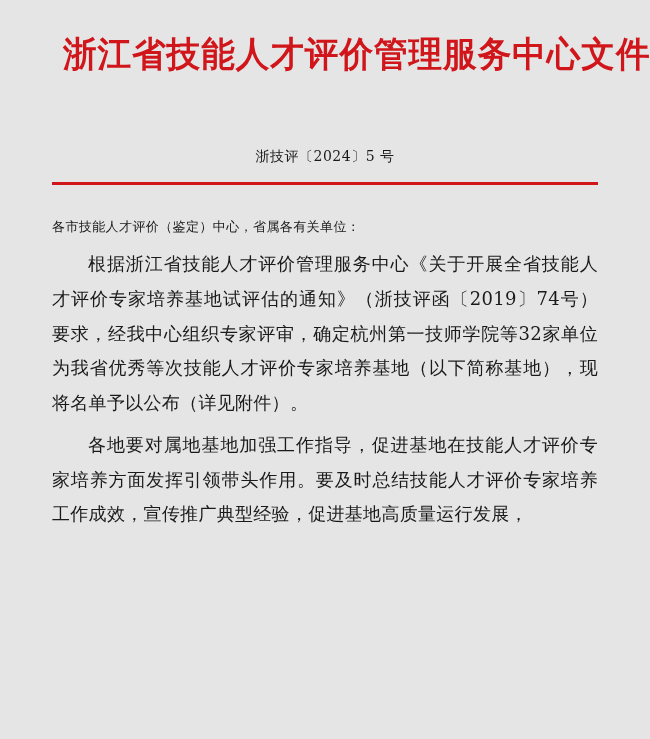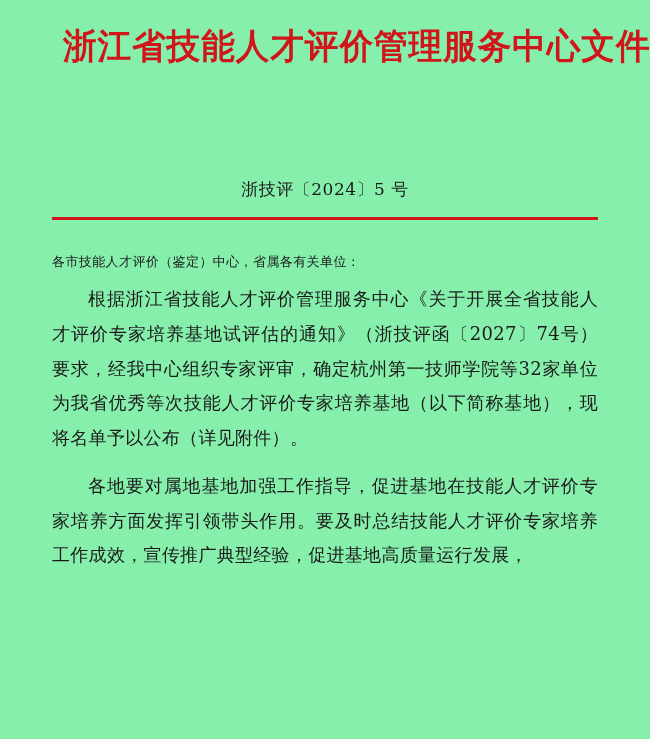--- a/index.html
+++ b/index.html
@@ -11,42 +11,42 @@
     width: 650px;
     height: 739px;
     overflow: hidden;
     font-family: "DejaVu Serif", "Liberation Serif", serif;
     color: #1a1a1a;
   }
   .page {
     position: relative;
     width: 650px;
     height: 739px;
-    background: #86efac;
+    background: #e5e5e5;
     box-sizing: border-box;
-    padding: 0 52px;
+    padding: 8px 52px;
   }
   .doc-header {
     text-align: center;
     padding-top: 24px;
   }
   .doc-header-title {
     font-family: "DejaVu Serif", "Liberation Serif", serif;
     font-weight: bold;
     color: #d0161b;
     font-size: 35px;
     letter-spacing: 1px;
     line-height: 1.25;
     white-space: nowrap;
     transform: scaleX(0.96);
   }
   .doc-number {
     text-align: center;
-    margin-top: 110px;
-    font-size: 17px;
+    margin-top: 72px;
+    font-size: 14px;
     color: #1a1a1a;
     letter-spacing: 0.5px;
     font-family: "DejaVu Serif", "Liberation Serif", serif;
   }
   .red-rule {
     margin-top: 16px;
     height: 3px;
     background: #d0161b;
     width: 100%;
   }
@@ -66,21 +66,21 @@
     font-size: 13px;
     line-height: 1.9;
     letter-spacing: 0.4px;
   }
   .para {
     font-size: 18px;
     line-height: 1.92;
     letter-spacing: 0.3px;
     text-indent: 2em;
     text-align: justify;
-    margin-top: 14px;
+    margin-top: 8px;
   }
   .para.first {
     margin-top: 8px;
   }
 </style>
 </head>
 <body>
 
 <div class="page">
 
@@ -88,17 +88,17 @@
     <div class="doc-header-title">浙江省技能人才评价管理服务中心文件</div>
   </div>
 
   <div class="doc-number">浙技评〔2024〕5 号</div>
 
   <div class="red-rule"></div>
 
 
   <div class="salutation">各市技能人才评价（鉴定）中心，省属各有关单位：</div>
 
-  <div class="para first">根据浙江省技能人才评价管理服务中心《关于开展全省技能人才评价专家培养基地试评估的通知》（浙技评函〔2027〕74号）要求，经我中心组织专家评审，确定杭州第一技师学院等32家单位为我省优秀等次技能人才评价专家培养基地（以下简称基地），现将名单予以公布（详见附件）。</div>
+  <div class="para first">根据浙江省技能人才评价管理服务中心《关于开展全省技能人才评价专家培养基地试评估的通知》（浙技评函〔2019〕74号）要求，经我中心组织专家评审，确定杭州第一技师学院等32家单位为我省优秀等次技能人才评价专家培养基地（以下简称基地），现将名单予以公布（详见附件）。</div>
 
   <div class="para">各地要对属地基地加强工作指导，促进基地在技能人才评价专家培养方面发挥引领带头作用。要及时总结技能人才评价专家培养工作成效，宣传推广典型经验，促进基地高质量运行发展，</div>
 
 </div>
 
 </body></html>

